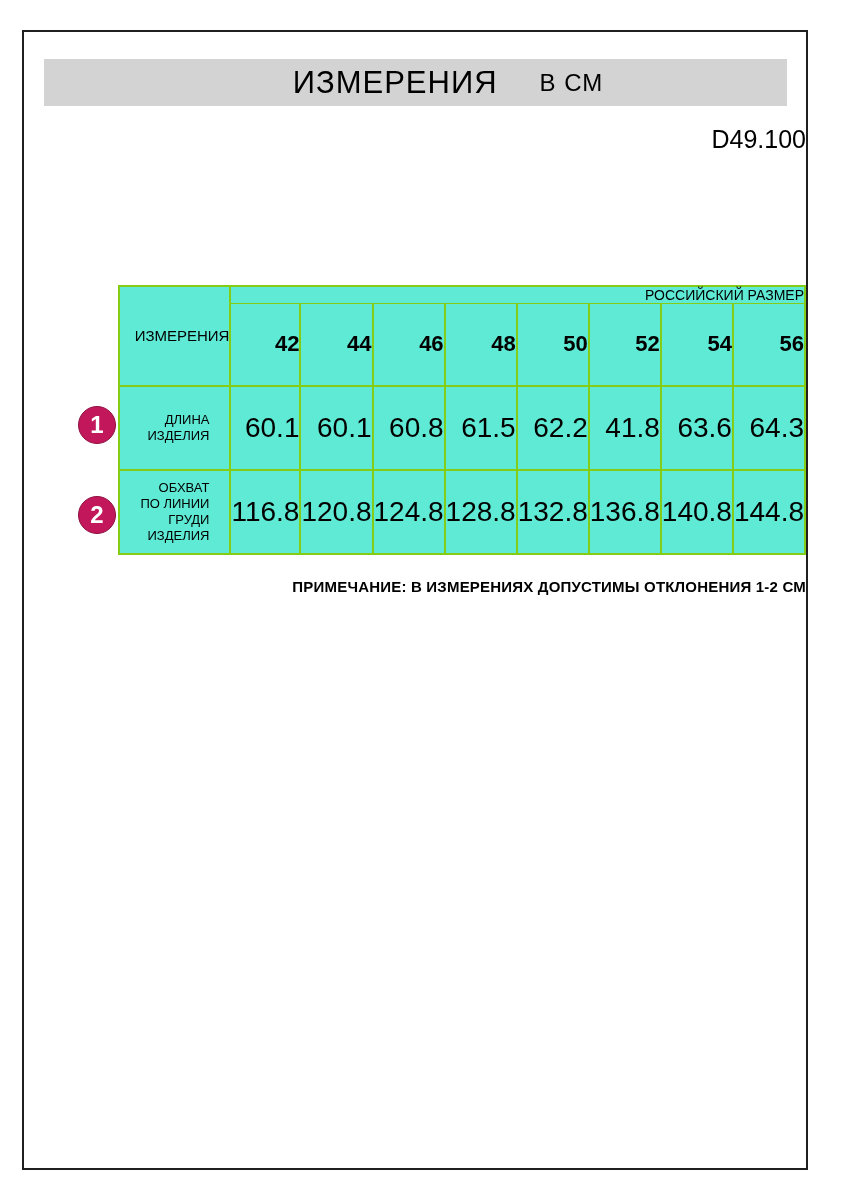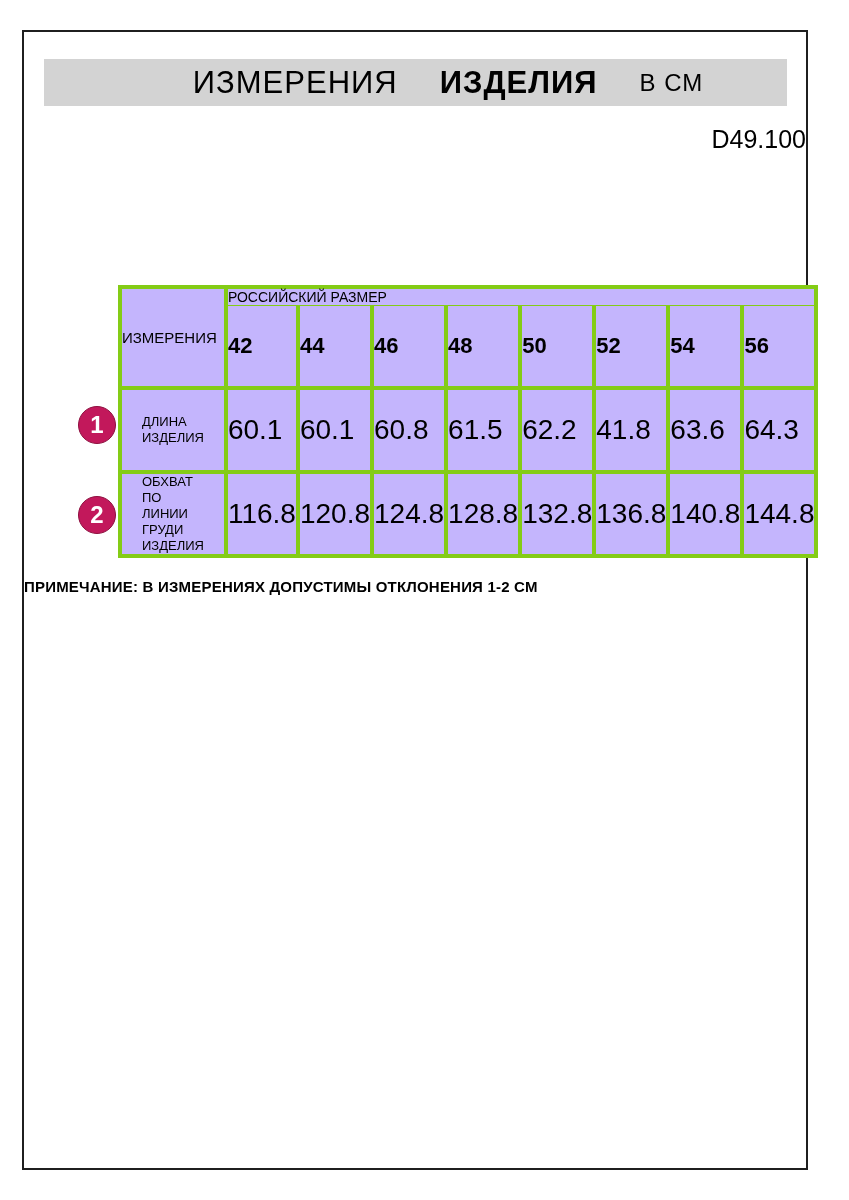--- a/index.html
+++ b/index.html
@@ -50,24 +50,24 @@
   }
 
   table.meas-table {
     position: absolute;
     left: 94px; top: 253px;
     border-collapse: collapse;
     table-layout: fixed;
     border: 2px solid #1c1c1c;
   }
   .meas-table th, .meas-table td {
-    border: 4px solid #84cc16;
-    text-align: left;
+    border: 2px solid #84cc16;
+    text-align: right;
     vertical-align: middle;
-    background: #c4b5fd;
+    background: #5eead4;
     padding: 0;
   }
   .col-label { width: 120px; }
   .col-size  { width: 60px; }
   th.group-h {
     height: 15px;
     font-size: 14px;
     font-weight: normal;
     border-bottom-width: 1px;
   }
@@ -105,34 +105,33 @@
     align-items: center;
     justify-content: center;
   }
   .badge-1 { left: 54px; top: 374px; }
   .badge-2 { left: 54px; top: 464px; }
 
   .note {
     position: absolute;
     left: 0; top: 546px;
     width: 100%;
-    text-align: left;
+    text-align: right;
     font-size: 15px;
     font-weight: bold;
     letter-spacing: 0.2px;
   }
 </style>
 </head>
 <body>
 
 <div class="frame">
 
   <div class="title-bar">
     <span class="title-word-1">ИЗМЕРЕНИЯ</span>
-    <span class="title-word-2">ИЗДЕЛИЯ</span>
     <span class="title-unit">В СМ</span>
   </div>
 
   <div class="product-code">D49.100</div>
 
 
   <table class="meas-table">
     <colgroup>
       <col class="col-label">
       <col class="col-size">

